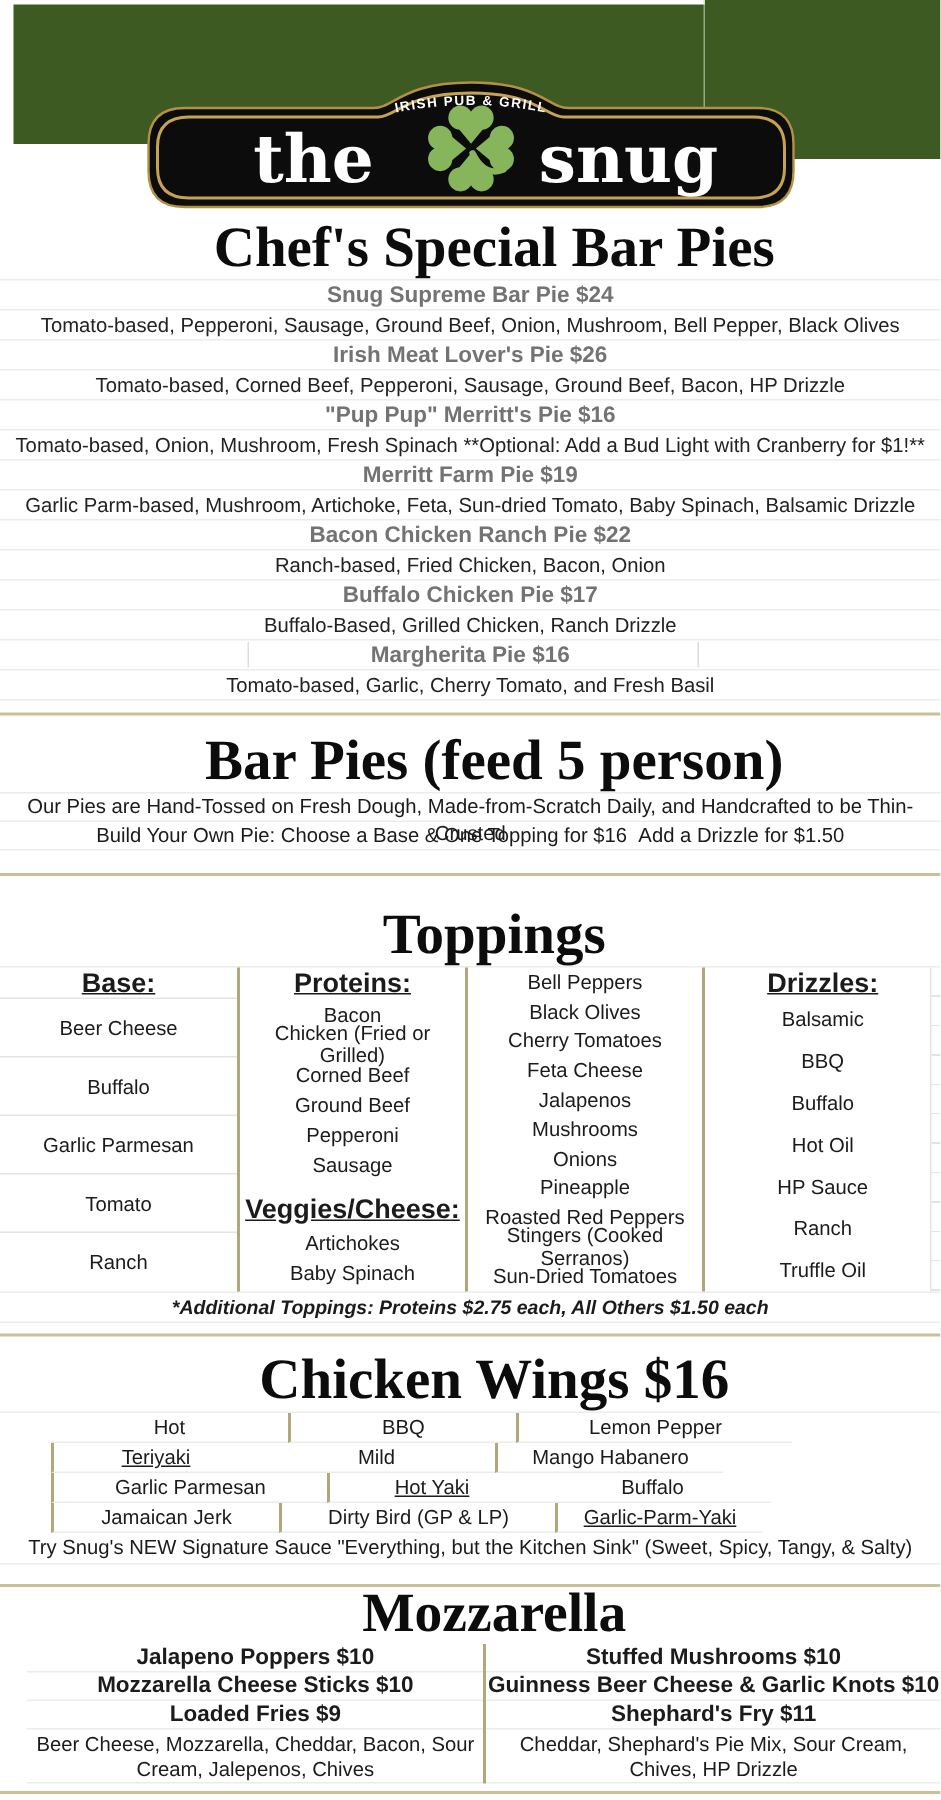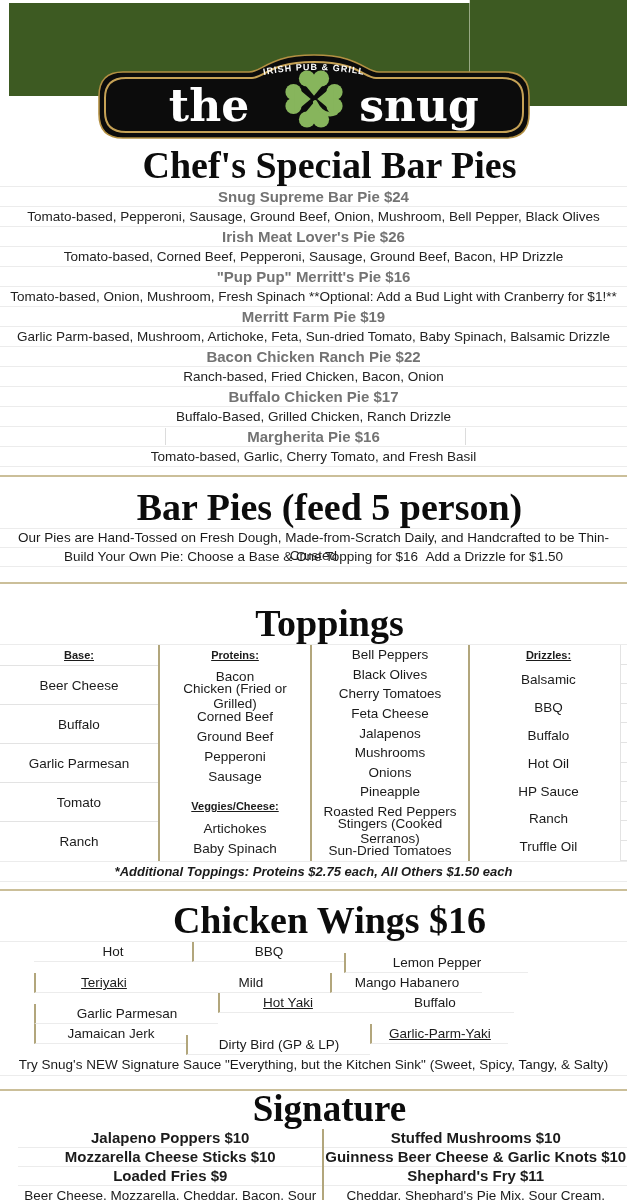--- a/index.html
+++ b/index.html
@@ -45,40 +45,40 @@
   .bp-row{height:19px;line-height:18px;border-bottom:1px solid var(--rowline);
           text-align:center;font-size:13.5px;}
   .gap-a{height:8px;} .gap-b{height:15px;} .gap-c{height:7px;} .gap-d{height:13px;} .gap-e{height:5px;}
   
   .top-title{height:60px;}
   .toppings{height:218px;border-top:1px solid var(--rowline);border-bottom:1px solid var(--rowline);
             display:flex;position:relative;}
   .tcol{height:100%;}
   .tcol.c1{width:158px;} .tcol.c2{width:152px;} .tcol.c3{width:158px;} .tcol.c4{width:159px;}
   .tcol.c2,.tcol.c3,.tcol.c4{border-left:2px solid var(--grid-tan);}
-  .thead{height:21px;line-height:21px;text-align:center;font-weight:bold;font-size:11px;
+  .thead{height:21px;line-height:21px;text-align:center;font-weight:bold;font-size:18px;
          text-decoration:underline;}
   .titem{text-align:center;font-size:13.5px;display:flex;align-items:center;justify-content:center;}
   .c1 .thead{border-bottom:1px solid var(--rowline2);}
   .c1 .titem{height:39px;border-bottom:1px solid var(--rowline2);}
   .c1 .titem:last-child{border-bottom:none;}
   .c2 .titem{height:20px;} .c2 .vspacer{height:9px;} .c2 .thead.mid{height:23px;line-height:23px;}
   .c3 .titem{height:19.6px;}
   .c4 .titem{height:27.8px;}
   .sliver-line{position:absolute;left:620px;top:0;bottom:0;width:1px;background:var(--rowline2);}
   .sliver-rows{position:absolute;left:621px;right:0;top:0;bottom:0;
     background:repeating-linear-gradient(to bottom,transparent 0 18.6px,var(--rowline2) 18.6px 19.6px);}
   .top-note{height:20px;line-height:19px;text-align:center;font-size:13px;font-weight:bold;
             font-style:italic;border-bottom:1px solid var(--rowline);}
   
   .wings-title{height:50px;}
   .wings-grid{display:flex;flex-wrap:wrap;border-top:1px solid var(--rowline);padding-left:34px;}
   .wcell{height:20px;line-height:19px;border-bottom:1px solid var(--rowline);
          text-align:center;font-size:13.5px;}
-  .wcell.w1{width:158px;} .wcell.w2{width:152px;} .wcell.w3{width:184px;margin-top:11px;} .wcell.w4{width:138px;text-decoration:underline;}
+  .wcell.w1{width:158px;} .wcell.w2{width:152px;} .wcell.w3{width:184px;} .wcell.w4{width:138px;text-decoration:underline;}
   .wcell.w2,.wcell.w3,.wcell.w4{border-left:2px solid var(--grid-tan);}
   .wings-note{height:21px;line-height:20px;text-align:center;font-size:13.5px;
               border-bottom:1px solid var(--rowline);}
   
   .app-title{height:38px;font-size:37px;}
   .app-grid{display:flex;margin-left:18px;}
   .acol{width:313.5px;}
   .acol.right{border-left:2px solid var(--grid-tan);}
   .arow{height:19px;line-height:18px;text-align:center;font-weight:bold;font-size:15px;
         border-bottom:1px solid var(--rowline);}
@@ -252,21 +252,21 @@
       <div class="wcell w3">Dirty Bird (GP &amp; LP)</div>
       <div class="wcell w4">Garlic-Parm-Yaki</div>
     </div>
     <div class="wings-note">Try Snug's NEW Signature Sauce "Everything, but the Kitchen Sink" (Sweet, Spicy, Tangy, &amp; Salty)</div>
   </section>
 
   <div class="gap-d"></div>
   <div class="tan-divider"></div>
 
   <section>
-    <h1 class="section-title app-title">Signature</h1>
+    <h1 class="section-title app-title">Mozzarella</h1>
     <div class="app-grid">
       <div class="acol left">
         <div class="arow">Jalapeno Poppers $10</div>
         <div class="arow">Mozzarella Cheese Sticks $10</div>
         <div class="arow">Loaded Fries $9</div>
         <div class="adesc">Beer Cheese, Mozzarella, Cheddar, Bacon, Sour Cream, Jalepenos, Chives</div>
       </div>
       <div class="acol right">
         <div class="arow">Stuffed Mushrooms $10</div>
         <div class="arow">Guinness Beer Cheese &amp; Garlic Knots $10</div>

